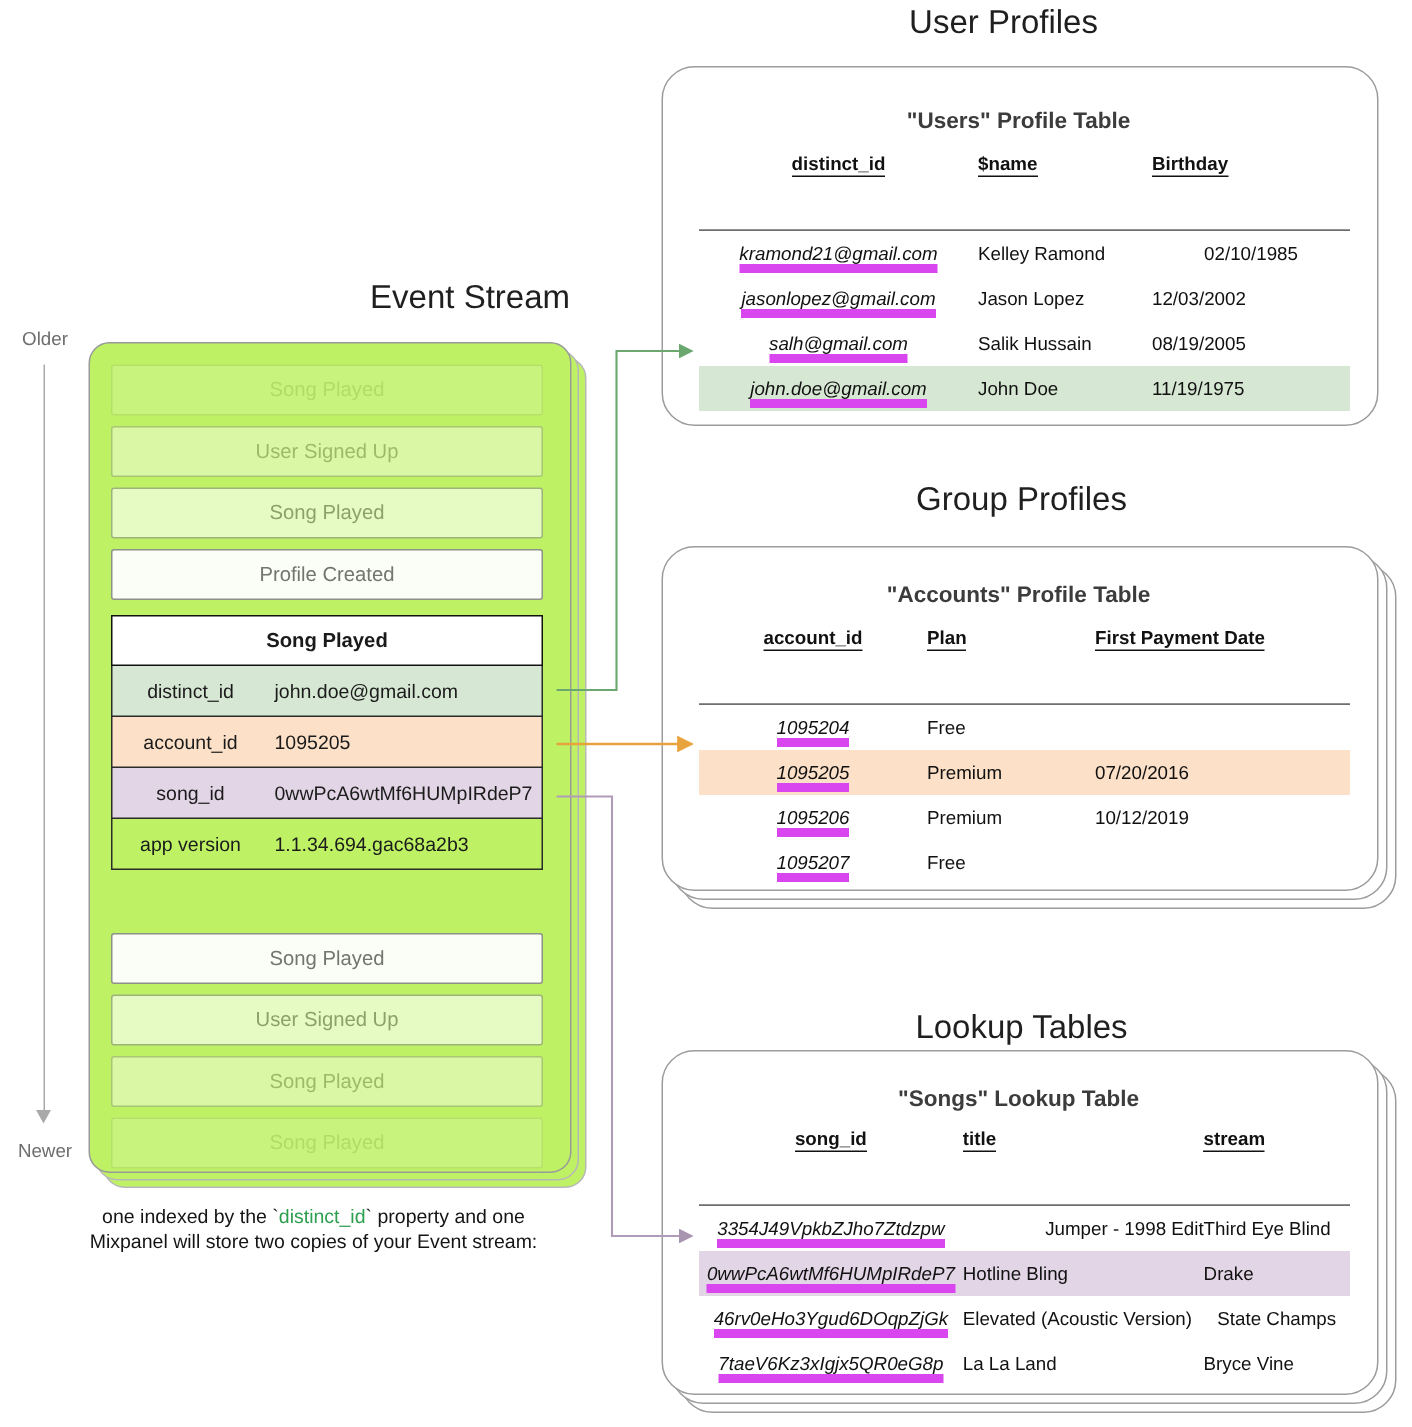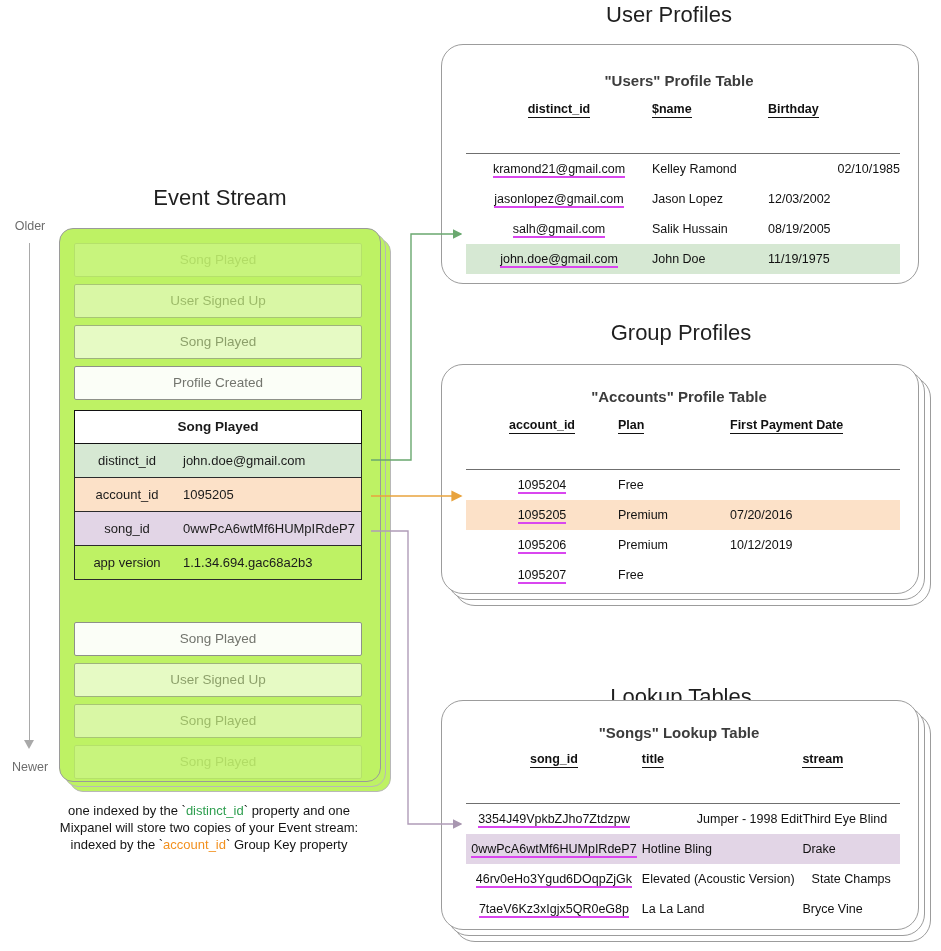--- a/index.html
+++ b/index.html
@@ -48,32 +48,32 @@
   .panel{position:absolute;}
   .pcard{position:absolute;border:1.6px solid #9c9c9c;border-radius:22px;background:#fff;}
 
   .tbl-title{position:absolute;width:100%;text-align:center;font-size:15px;font-weight:bold;color:#3c3c3c;}
   table.dt{position:absolute;border-collapse:collapse;font-size:12.5px;color:#111;}
   table.dt th{font-weight:bold;font-size:12.5px;padding:0 0 7px 0;color:#111;white-space:nowrap;}
   table.dt th .u{border-bottom:1.6px solid #111;padding-bottom:1px;}
   table.dt td{padding:0;height:30px;white-space:nowrap;vertical-align:middle;}
   .hdr-rule td{height:1px;padding:0;border-bottom:1.3px solid #6f6f6f;}
   .idcell{text-align:center;}
-  .idcell span{border-bottom:2px solid #d946ef;}
+  .idcell span{border-bottom:6px solid #d946ef;font-style:italic;}
   .hl-green td{background:#d6e8d3;}
   .hl-orange td{background:#fce1c8;}
   .hl-purple td{background:#e2d5e6;}
 
   
   #wires{position:absolute;left:0;top:0;width:941px;height:951px;pointer-events:none;}
 </style>
 </head>
 <body>
 
-<div class="abs sect-title" id="es-title" style="left:60px;top:185px;width:320px;">Event Stream</div>
+<div class="abs sect-title" id="es-title" style="left:60px;top:185px;width:320px;text-align:right;">Event Stream</div>
 
 <div class="abs" id="axis-older">Older</div>
 <div class="abs" id="axis-line"></div>
 <div class="abs" id="axis-arrow"></div>
 <div class="abs" id="axis-newer">Newer</div>
 
 <div class="abs" id="event-stream-wrap">
   <div class="stack-card" id="es-back2"></div>
   <div class="stack-card" id="es-back1"></div>
   <div class="stack-card" id="es-front">
@@ -112,21 +112,20 @@
         <div class="ev-row ev-f3">User Signed Up</div>
         <div class="ev-row ev-f2">Song Played</div>
         <div class="ev-row ev-f1">Song Played</div>
       </div>
   </div>
 </div>
 
 <div class="abs" id="stream-caption">
   <div><span>one indexed by the `</span><span class="c-green">distinct_id</span><span>` property and one</span></div>
   <div>Mixpanel will store two copies of your Event stream:</div>
-  <div><span>indexed by the `</span><span class="c-orange">account_id</span><span>` Group Key property</span></div>
 </div>
 
 <div class="abs sect-title" style="left:429px;top:2px;width:480px;">User Profiles</div>
 
 <div class="panel" id="users-panel" style="left:441px;top:44px;width:480px;height:242px;">
   <div class="pcard" id="users-card" style="left:0;top:0;width:476px;height:238px;"></div>
   <div class="tbl-title" style="top:28px;left:0;width:476px;">"Users" Profile Table</div>
   <table class="dt" id="users-table" style="left:25px;top:58px;width:434px;">
       <thead>
         <tr>
@@ -135,21 +134,21 @@
           <th style="width: 132px; text-align: left;"><span class="u">Birthday</span></th>
         </tr>
         <tr class="hdr-rule">
           <td colspan="3"></td>
         </tr>
       </thead>
       <tbody>
         <tr>
           <td class="idcell" style="text-align: center;"><span>kramond21@gmail.com</span></td>
           <td style="text-align: left;">Kelley Ramond</td>
-          <td style="text-align: right;">02/10/1985</td>
+          <td style="text-align: center;">02/10/1985</td>
         </tr>
         <tr>
           <td class="idcell" style="text-align: center;"><span>jasonlopez@gmail.com</span></td>
           <td style="text-align: left;">Jason Lopez</td>
           <td style="text-align: left;">12/03/2002</td>
         </tr>
         <tr>
           <td class="idcell" style="text-align: center;"><span>salh@gmail.com</span></td>
           <td style="text-align: left;">Salik Hussain</td>
           <td style="text-align: left;">08/19/2005</td>
@@ -199,21 +198,21 @@
         </tr>
         <tr>
           <td class="idcell" style="text-align: center;"><span>1095207</span></td>
           <td style="text-align: left;">Free</td>
           <td style="text-align: left;"></td>
         </tr>
       </tbody>
     </table>
 </div>
 
-<div class="abs sect-title" style="left:441px;top:672px;width:480px;margin-top:12px;">Lookup Tables</div>
+<div class="abs sect-title" style="left:441px;top:672px;width:480px;">Lookup Tables</div>
 
 <div class="panel" id="songs-panel" style="left:441px;top:700px;width:490px;height:248px;">
   <div class="pcard" style="left:12px;top:12px;width:476px;height:228px;"></div>
   <div class="pcard" style="left:6px;top:6px;width:476px;height:228px;"></div>
   <div class="pcard" id="songs-card" style="left:0;top:0;width:476px;height:228px;"></div>
   <div class="tbl-title" style="top:24px;left:0;width:476px;">"Songs" Lookup Table</div>
   <table class="dt" id="songs-table" style="left:25px;top:52px;width:434px;">
       <thead>
         <tr>
           <th style="width: 186px; text-align: center;"><span class="u">song_id</span></th>

